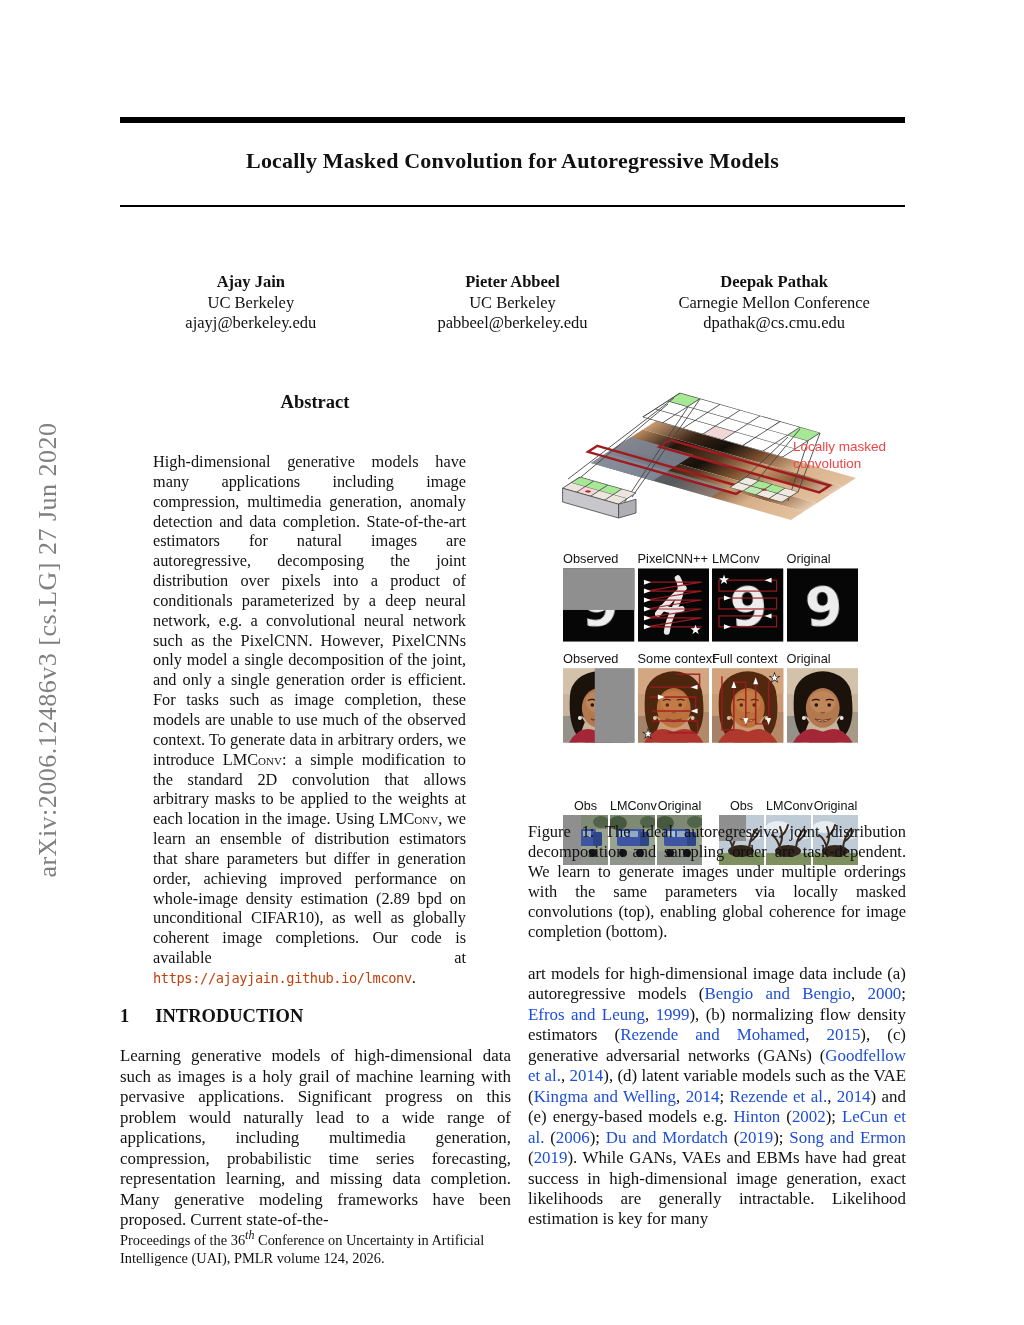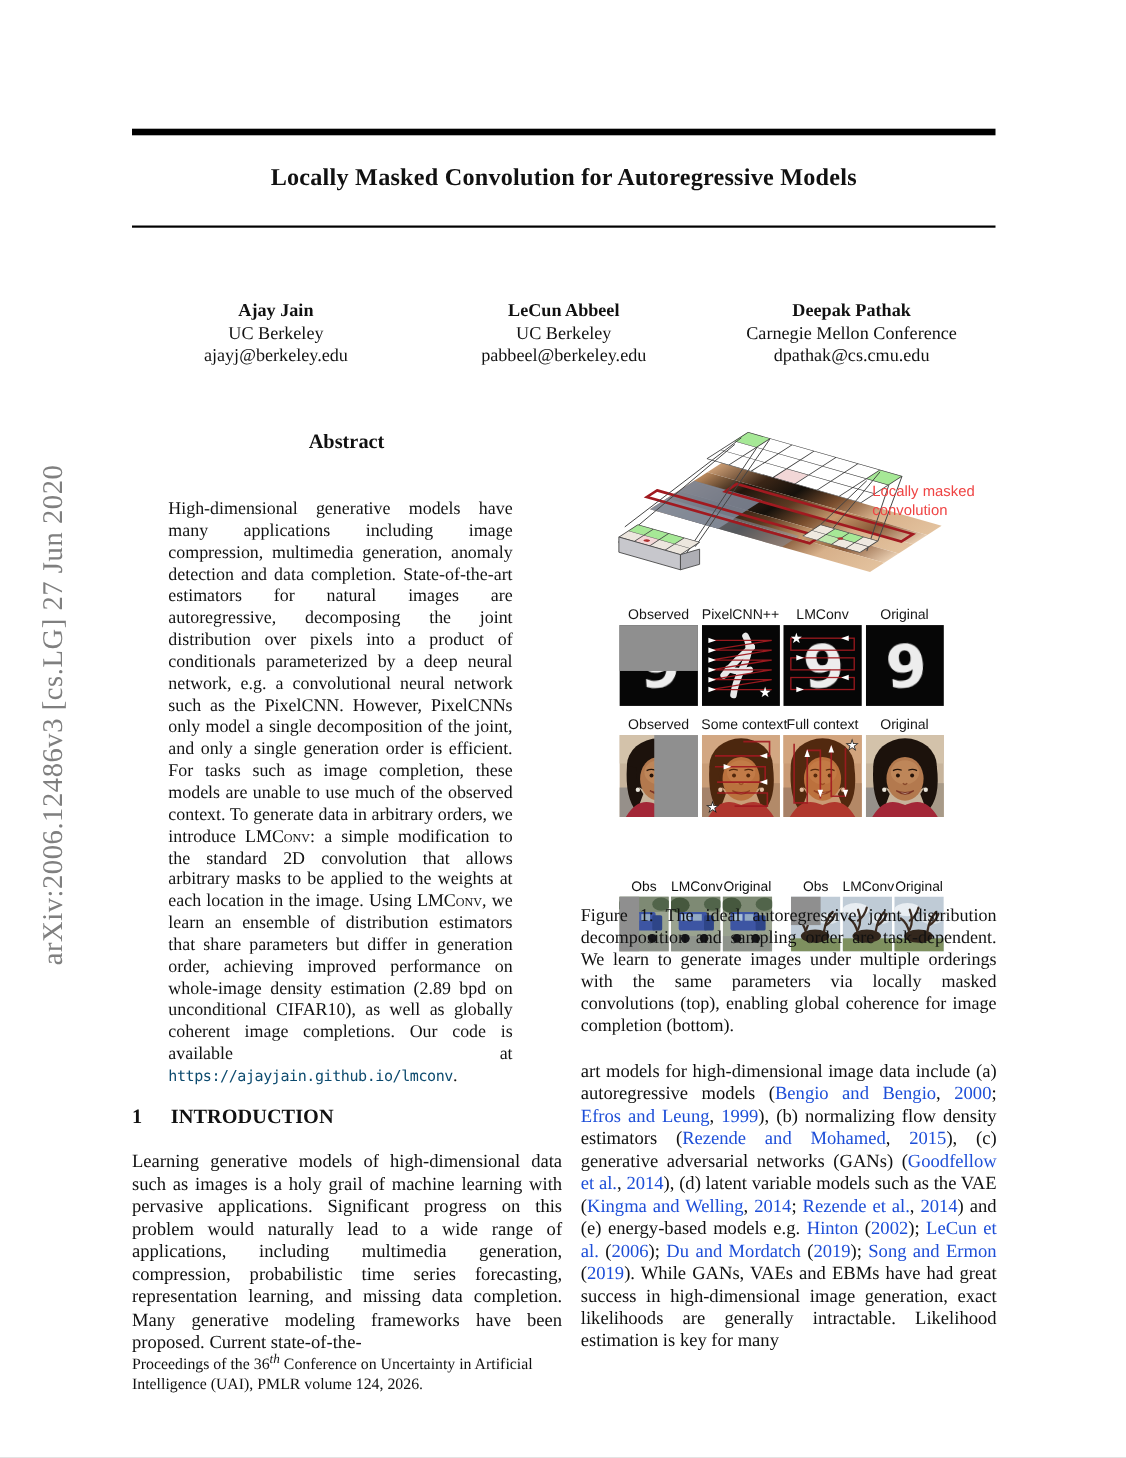--- a/index.html
+++ b/index.html
@@ -25,40 +25,40 @@
   .intro-text{position:absolute;left:120px;top:1046px;width:391px;font-size:16.9px;
               line-height:20.5px;text-align:justify;}
   .footnote{position:absolute;left:120px;top:1226px;width:400px;font-size:14.4px;line-height:18.5px;}
   
   .fig3d{position:absolute;left:528px;top:391px;width:377px;height:158px;}
   .fig3d-label{position:absolute;right:2px;top:48px;width:110px;font-family:"Liberation Sans",sans-serif;
                font-size:13.5px;line-height:16.5px;color:#ef4444;}
   .figrow{position:absolute;left:563px;width:300px;}
   .figrow .labels{display:flex;gap:3px;font-family:"Liberation Sans",sans-serif;
                   font-size:12.8px;color:#161616;height:17px;}
-  .figrow .labels span{width:71.5px;text-align:center;white-space:nowrap;}
+  .figrow .labels span{width:71.5px;white-space:nowrap;}
   .figrow .imgs{display:flex;gap:3px;}
   .figrow .imgs svg{display:block;}
   .row3{position:absolute;left:563px;width:300px;margin-top:48px;}
   .row3 .labels{display:flex;font-family:"Liberation Sans",sans-serif;font-size:12.6px;height:16px;}
   .row3 .labels span{width:45px;text-align:center;}
   .row3 .labels .gap, .row3 .imgs .gap{width:15px;}
   .row3 .labels span.sp{margin-right:2px;}
   .row3 .imgs{display:flex;}
   .row3 .imgs svg{display:block;margin-right:2px;}
   .caption{position:absolute;left:528px;top:822px;width:378px;font-size:16.4px;
            line-height:19.9px;text-align:justify;}
   .rc-text{position:absolute;left:528px;top:964px;width:378px;font-size:16.9px;
            line-height:20.45px;text-align:justify;}
   
   .seg-t{}
   .seg-it{}
   .seg-sc{font-variant:small-caps;}
   .seg-link{color:#1d4ed8;}
-  .seg-mono{font-family:"DejaVu Sans Mono",monospace;color:#0c4a6e;font-size:0.84em;letter-spacing:-0.4px;}
+  .seg-mono{font-family:"DejaVu Sans Mono",monospace;color:#c2410c;font-size:0.84em;letter-spacing:-0.4px;}
   sup.seg-it{font-style:italic;}
 </style>
 </head>
 <body>
 
 <div class="page">
 
   <svg width="0" height="0" style="position:absolute" aria-hidden="true">
     <defs>
       <filter id="blur07">
@@ -154,21 +154,21 @@
   <div class="title">Locally Masked Convolution for Autoregressive Models</div>
   <div class="rule-thin"></div>
 
   <div class="authors">
     <div class="author">
       <div class="nm">Ajay Jain</div>
       <div>UC Berkeley</div>
       <div>ajayj@berkeley.edu</div>
     </div>
     <div class="author">
-      <div class="nm">LeCun Abbeel</div>
+      <div class="nm">Pieter Abbeel</div>
       <div>UC Berkeley</div>
       <div>pabbeel@berkeley.edu</div>
     </div>
     <div class="author">
       <div class="nm">Deepak Pathak</div>
       <div>Carnegie Mellon Conference</div>
       <div>dpathak@cs.cmu.edu</div>
     </div>
   </div>
 

